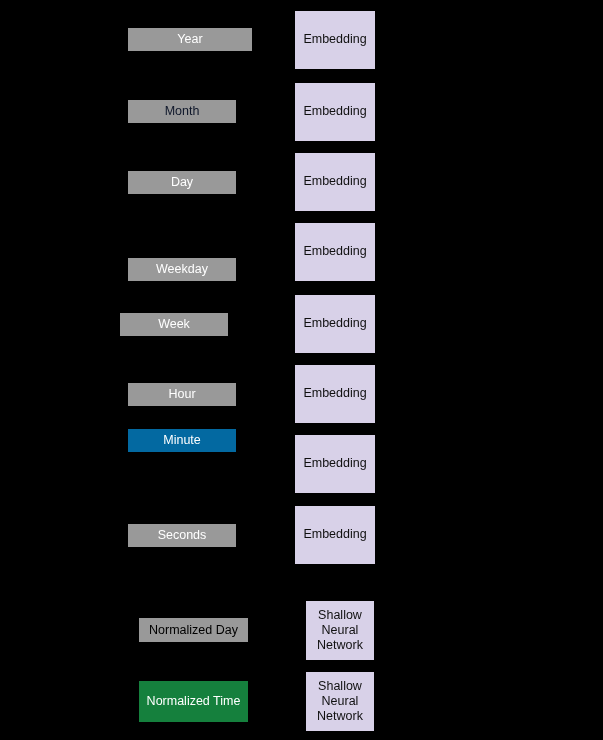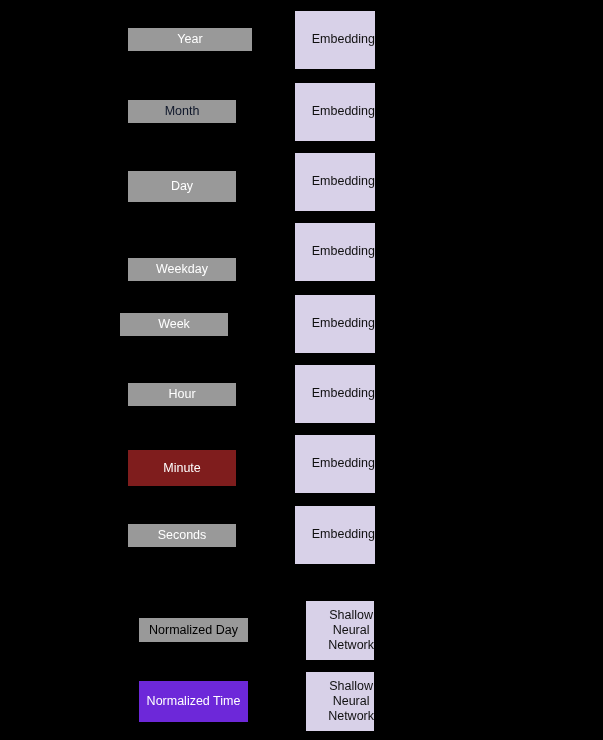--- a/index.html
+++ b/index.html
@@ -34,21 +34,21 @@
     white-space: nowrap;
   }
   .proc-box {
     position: absolute;
     background: #d8d1e8;
     color: #101010;
     font-size: 12.5px;
     line-height: 1.22;
     display: flex;
     align-items: center;
-    justify-content: flex-end;
+    justify-content: center;
     text-align: center;
     box-sizing: border-box;
   }
   .proc-box .multiline {
     display: block;
     white-space: pre-line;
   }
 </style>
 </head>
 <body>
@@ -64,21 +64,21 @@
     </div>
     <div class="row">
       <div class="input-box" style="left: 128px; top: 100px; width: 108px; height: 23px; background: rgb(153, 153, 153); color: #0f172a;">
         <span>Month</span>
       </div>
       <div class="proc-box" style="left: 295px; top: 83px; width: 80px; height: 58px; background: rgb(216, 209, 232); color: rgb(16, 16, 16);">
         <span class="multiline">Embedding</span>
       </div>
     </div>
     <div class="row">
-      <div class="input-box" style="left: 128px; top: 171px; width: 108px; height: 31px; background: rgb(153, 153, 153); color: rgb(255, 255, 255);">
+      <div class="input-box" style="left: 128px; top: 171px; width: 108px; height: 23px; background: rgb(153, 153, 153); color: rgb(255, 255, 255);">
         <span>Day</span>
       </div>
       <div class="proc-box" style="left: 295px; top: 153px; width: 80px; height: 58px; background: rgb(216, 209, 232); color: rgb(16, 16, 16);">
         <span class="multiline">Embedding</span>
       </div>
     </div>
     <div class="row">
       <div class="input-box" style="left: 128px; top: 241px; width: 108px; height: 23px; background: rgb(153, 153, 153); color: rgb(255, 255, 255); margin-top: 17px;">
         <span>Weekday</span>
       </div>
@@ -96,21 +96,21 @@
     </div>
     <div class="row">
       <div class="input-box" style="left: 128px; top: 383px; width: 108px; height: 23px; background: rgb(153, 153, 153); color: rgb(255, 255, 255);">
         <span>Hour</span>
       </div>
       <div class="proc-box" style="left: 295px; top: 365px; width: 80px; height: 58px; background: rgb(216, 209, 232); color: rgb(16, 16, 16);">
         <span class="multiline">Embedding</span>
       </div>
     </div>
     <div class="row">
-      <div class="input-box" style="left: 128px; top: 450px; width: 108px; height: 36px; background: #7f1d1d; color: rgb(255, 255, 255);">
+      <div class="input-box" style="left: 128px; top: 429px; width: 108px; height: 23px; background: #0369a1; color: rgb(255, 255, 255);">
         <span>Minute</span>
       </div>
       <div class="proc-box" style="left: 295px; top: 435px; width: 80px; height: 58px; background: rgb(216, 209, 232); color: rgb(16, 16, 16);">
         <span class="multiline">Embedding</span>
       </div>
     </div>
     <div class="row">
       <div class="input-box" style="left: 128px; top: 524px; width: 108px; height: 23px; background: rgb(153, 153, 153); color: rgb(255, 255, 255);">
         <span>Seconds</span>
       </div>
@@ -122,21 +122,21 @@
       <div class="input-box" style="left: 139px; top: 618px; width: 109px; height: 24px; background: rgb(153, 153, 153); color: #000000;">
         <span>Normalized Day</span>
       </div>
       <div class="proc-box" style="left: 306px; top: 601px; width: 68px; height: 59px; background: rgb(216, 209, 232); color: rgb(16, 16, 16);">
         <span class="multiline">Shallow
 Neural
 Network</span>
       </div>
     </div>
     <div class="row">
-      <div class="input-box" style="left: 139px; top: 681px; width: 109px; height: 41px; background: #6d28d9; color: rgb(255, 255, 255);">
+      <div class="input-box" style="left: 139px; top: 681px; width: 109px; height: 41px; background: #15803d; color: rgb(255, 255, 255);">
         <span>Normalized Time</span>
       </div>
       <div class="proc-box" style="left: 306px; top: 672px; width: 68px; height: 59px; background: rgb(216, 209, 232); color: rgb(16, 16, 16);">
         <span class="multiline">Shallow
 Neural
 Network</span>
       </div>
     </div>
   </div>
 

